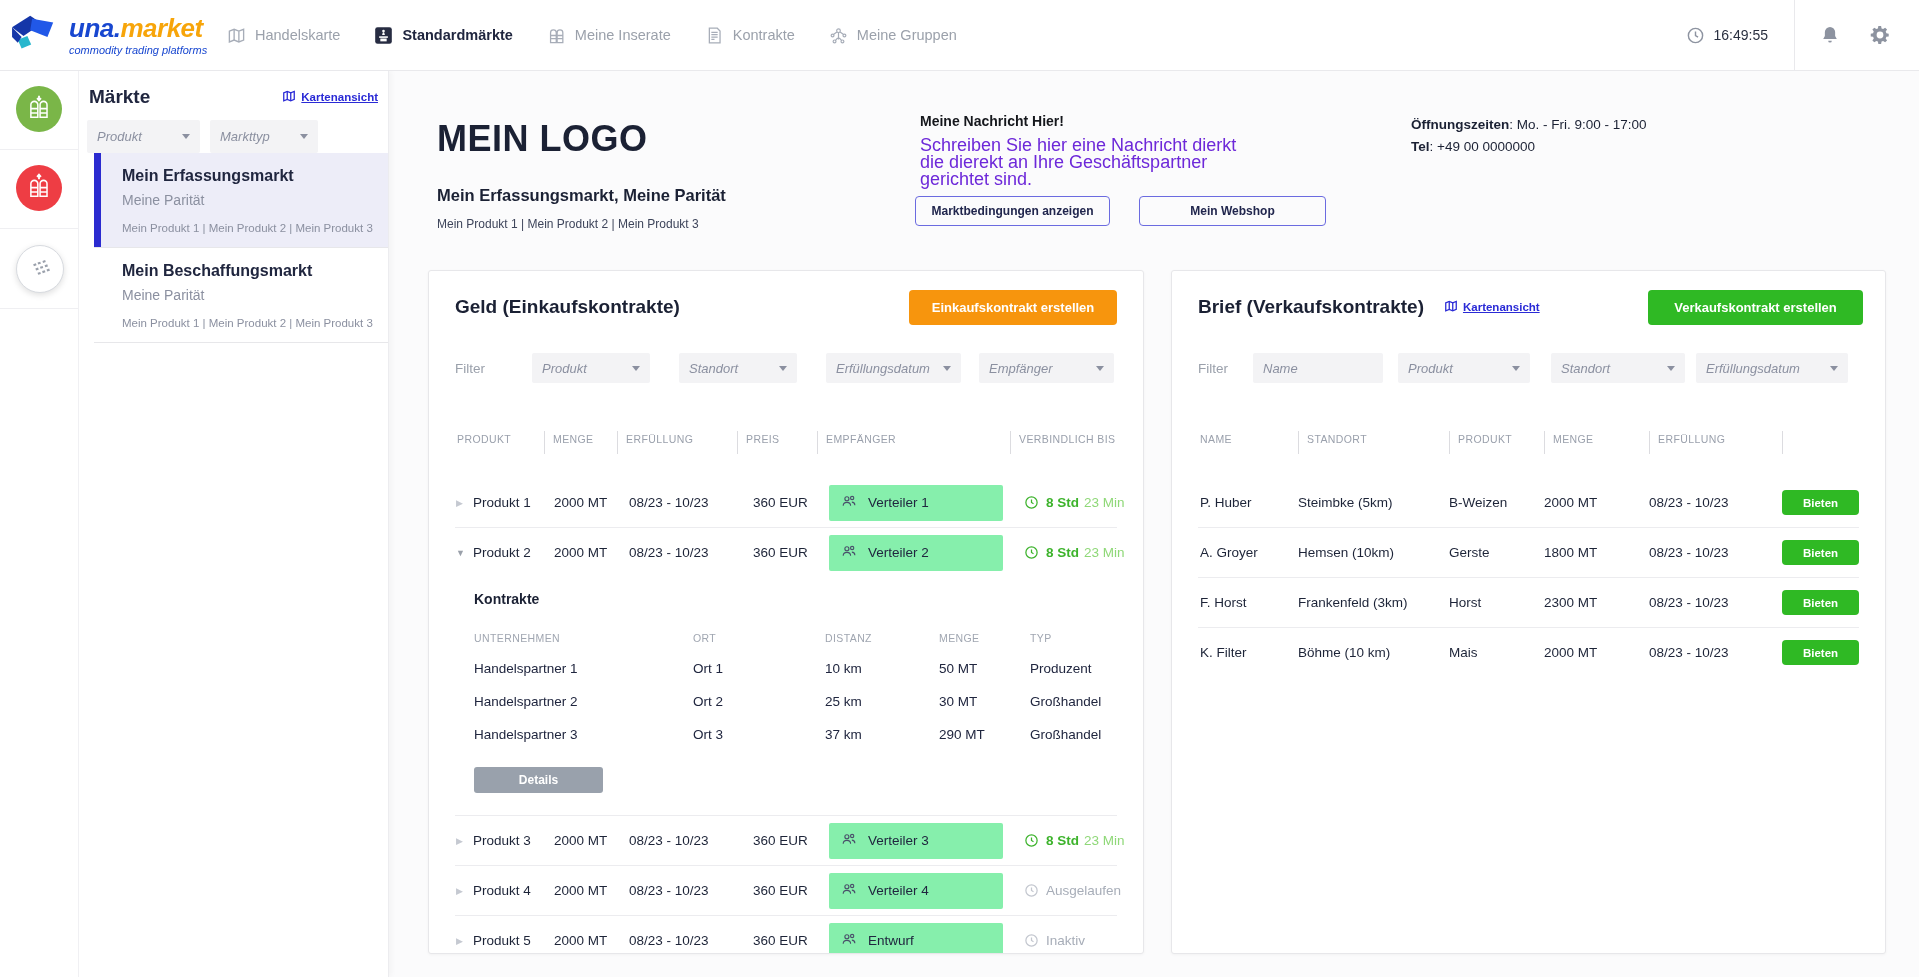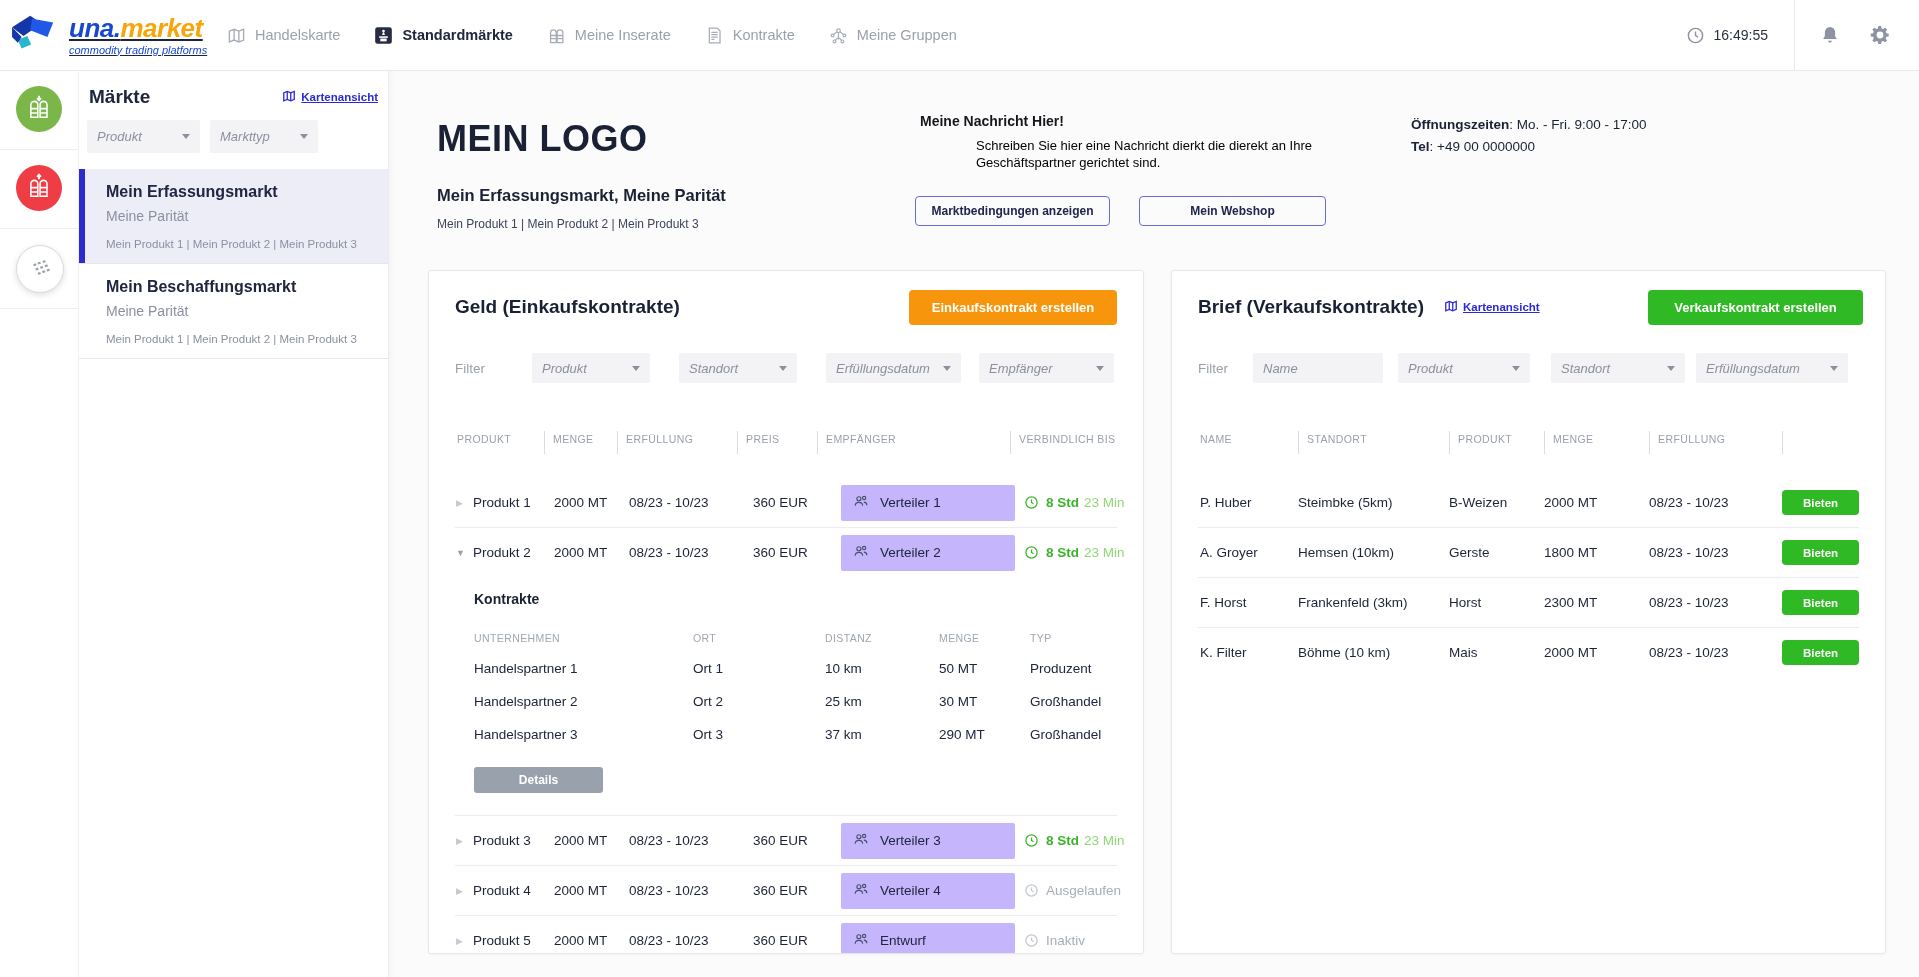--- a/index.html
+++ b/index.html
@@ -3,21 +3,21 @@
 <meta charset="utf-8">
 <style>
   html,body{margin:0;padding:0;background:#fbfbfc;}
   .app{position:relative;width:1919px;height:977px;background:#fbfbfc;overflow:hidden;
        font-family:"Liberation Sans",sans-serif;color:#1d2438;}
 
   
   .navbar{position:absolute;top:0;left:0;width:1919px;height:70px;background:#fff;
           border-bottom:1px solid #e9e9ec;display:flex;align-items:center;z-index:6;}
   .logo{display:flex;align-items:center;gap:9px;padding-left:10px;width:205px;flex:none;}
-  .logo-text{display:flex;flex-direction:column;line-height:1;text-decoration:underline;}
+  .logo-text{display:flex;flex-direction:column;line-height:1;}
   .logo-word{font-size:26px;font-weight:bold;font-style:italic;letter-spacing:-.5px;}
   .logo-una{color:#1847d0;} .logo-market{color:#f7a50a;}
   .logo-tag{font-size:11px;font-style:italic;color:#1847d0;margin-top:4px;}
   .nav-items{display:flex;align-items:center;gap:34px;margin-left:12px;}
   .nav-item{display:flex;align-items:center;gap:9px;font-size:14.5px;color:#9ba1ab;cursor:pointer;}
   .nav-item.active{color:#20263f;font-weight:bold;}
   .nav-ic{width:19px;height:19px;display:inline-flex;}
   .nav-ic svg{width:100%;height:100%;}
   .nav-right{margin-left:auto;display:flex;align-items:center;height:100%;}
   .nav-time{display:flex;align-items:center;gap:9px;font-size:14px;color:#2a3040;}
@@ -42,34 +42,34 @@
   .sb-title{font-size:19px;font-weight:bold;color:#20263f;}
   .maplink{display:flex;align-items:center;gap:5px;font-size:11.5px;font-weight:bold;color:#2a2ad6;
            text-decoration:underline;cursor:pointer;}
   .maplink svg{width:14px;height:14px;}
   .sb-selects{display:flex;gap:10px;padding:12px 0 0 9px;}
   .selbox{height:33px;background:#f3f3f5;border-radius:2px;display:flex;align-items:center;
           justify-content:space-between;padding:0 10px;font-size:13px;font-style:italic;color:#8b90a0;cursor:pointer;}
   .selbox.w1{width:93px;} .selbox.w2{width:88px;}
   .tri{width:0;height:0;border-left:4.5px solid transparent;border-right:4.5px solid transparent;
        border-top:5px solid #8b90a0;}
-  .m-list{margin-top:16px;}
+  .m-list{margin-top:0;padding-left:16px;}
   .m-item{position:relative;padding:13px 10px 12px 28px;border-bottom:1px solid #e7e7ea;cursor:pointer;}
   .m-item.active{background:#ededf8;}
   .m-item.active::before{content:"";position:absolute;left:0;top:0;bottom:0;width:7px;background:#2b2bd0;}
   .m-title{font-size:16px;font-weight:bold;color:#20263f;line-height:19px;}
   .m-sub{font-size:14px;color:#8b90a0;margin-top:7px;line-height:16px;}
   .m-prods{font-size:11.5px;color:#8b90a0;margin-top:13px;line-height:14px;}
 
   
   .h-logo{position:absolute;left:437px;top:118px;font-size:36px;font-weight:bold;letter-spacing:.5px;color:#1b2134;}
   .h-sub{position:absolute;left:437px;top:186px;font-size:16.5px;font-weight:bold;color:#1b2134;}
   .h-prods{position:absolute;left:437px;top:217px;font-size:12px;color:#3e455b;}
   .h-msg-title{position:absolute;left:920px;top:113px;font-size:14px;font-weight:bold;color:#15171c;}
-  .h-msg-body{position:absolute;left:976px;top:137px;width:345px;font-size:13px;color:#000000;line-height:17px;}
+  .h-msg-body{position:absolute;left:920px;top:137px;width:345px;font-size:18px;color:#6d28d9;line-height:17px;}
   .obtn{position:absolute;top:196px;height:30px;border:1px solid #6b6be0;border-radius:4px;background:transparent;
         font-family:"Liberation Sans",sans-serif;font-size:12px;font-weight:bold;color:#21264d;cursor:pointer;}
   .obtn.b1{left:915px;width:195px;} .obtn.b2{left:1139px;width:187px;}
   .h-hours{position:absolute;left:1411px;top:114px;font-size:13.5px;color:#1b2134;line-height:22px;}
   .h-hours b{font-weight:bold;}
 
   
   .card{position:absolute;top:270px;height:682px;background:#fff;border:1px solid #e7e7ea;border-radius:3px;
         box-shadow:0 1px 3px rgba(0,0,0,.04);overflow:hidden;}
   .card.buy{left:428px;width:714px;}
@@ -101,21 +101,21 @@
   .th+.th{border-left:1px solid #dcdce0;}
   .rows{margin:24px 26px 0;}
   .trow{display:grid;align-items:center;height:49px;border-top:1px solid #ececef;font-size:13.5px;color:#1d2438;}
   .rows .trow:first-of-type, .rows > :first-child{border-top:none;}
   .trow .c1{display:flex;align-items:center;padding-left:1px;}
   .caret{width:17px;font-size:9px;color:#c5c9d1;flex:none;}
   .caret::before{content:"▶";}
   .trow.expanded .caret{color:#9aa0aa;}
   .trow.expanded .caret::before{content:"▼";}
   .trow .c2{padding-left:10px;} .trow .c3{padding-left:12px;} .trow .c4{padding-left:16px;}
-  .chip{margin-left:24px;width:174px;height:36px;background:#c4b5fd;border-radius:2px;display:flex;
+  .chip{margin-left:12px;width:174px;height:36px;background:#86efac;border-radius:2px;display:flex;
         align-items:center;gap:10px;padding:0 11px;box-sizing:border-box;color:#20263f;}
   .chip svg{width:18px;height:18px;flex:none;}
   .vcell{display:flex;align-items:center;padding-left:14px;white-space:nowrap;}
   .vcell > span:empty{display:none;}
   .vcell .clock-ic{flex:none;margin-right:7px;color:#c3c7cf;}
   .vcell.ok .clock-ic{color:#3db32c;}
   .vcell .hrs{color:#3db32c;font-weight:bold;margin-right:5px;}
   .vcell .mins{color:#8fd878;}
   .vcell .stext{color:#a7adb8;}
 

